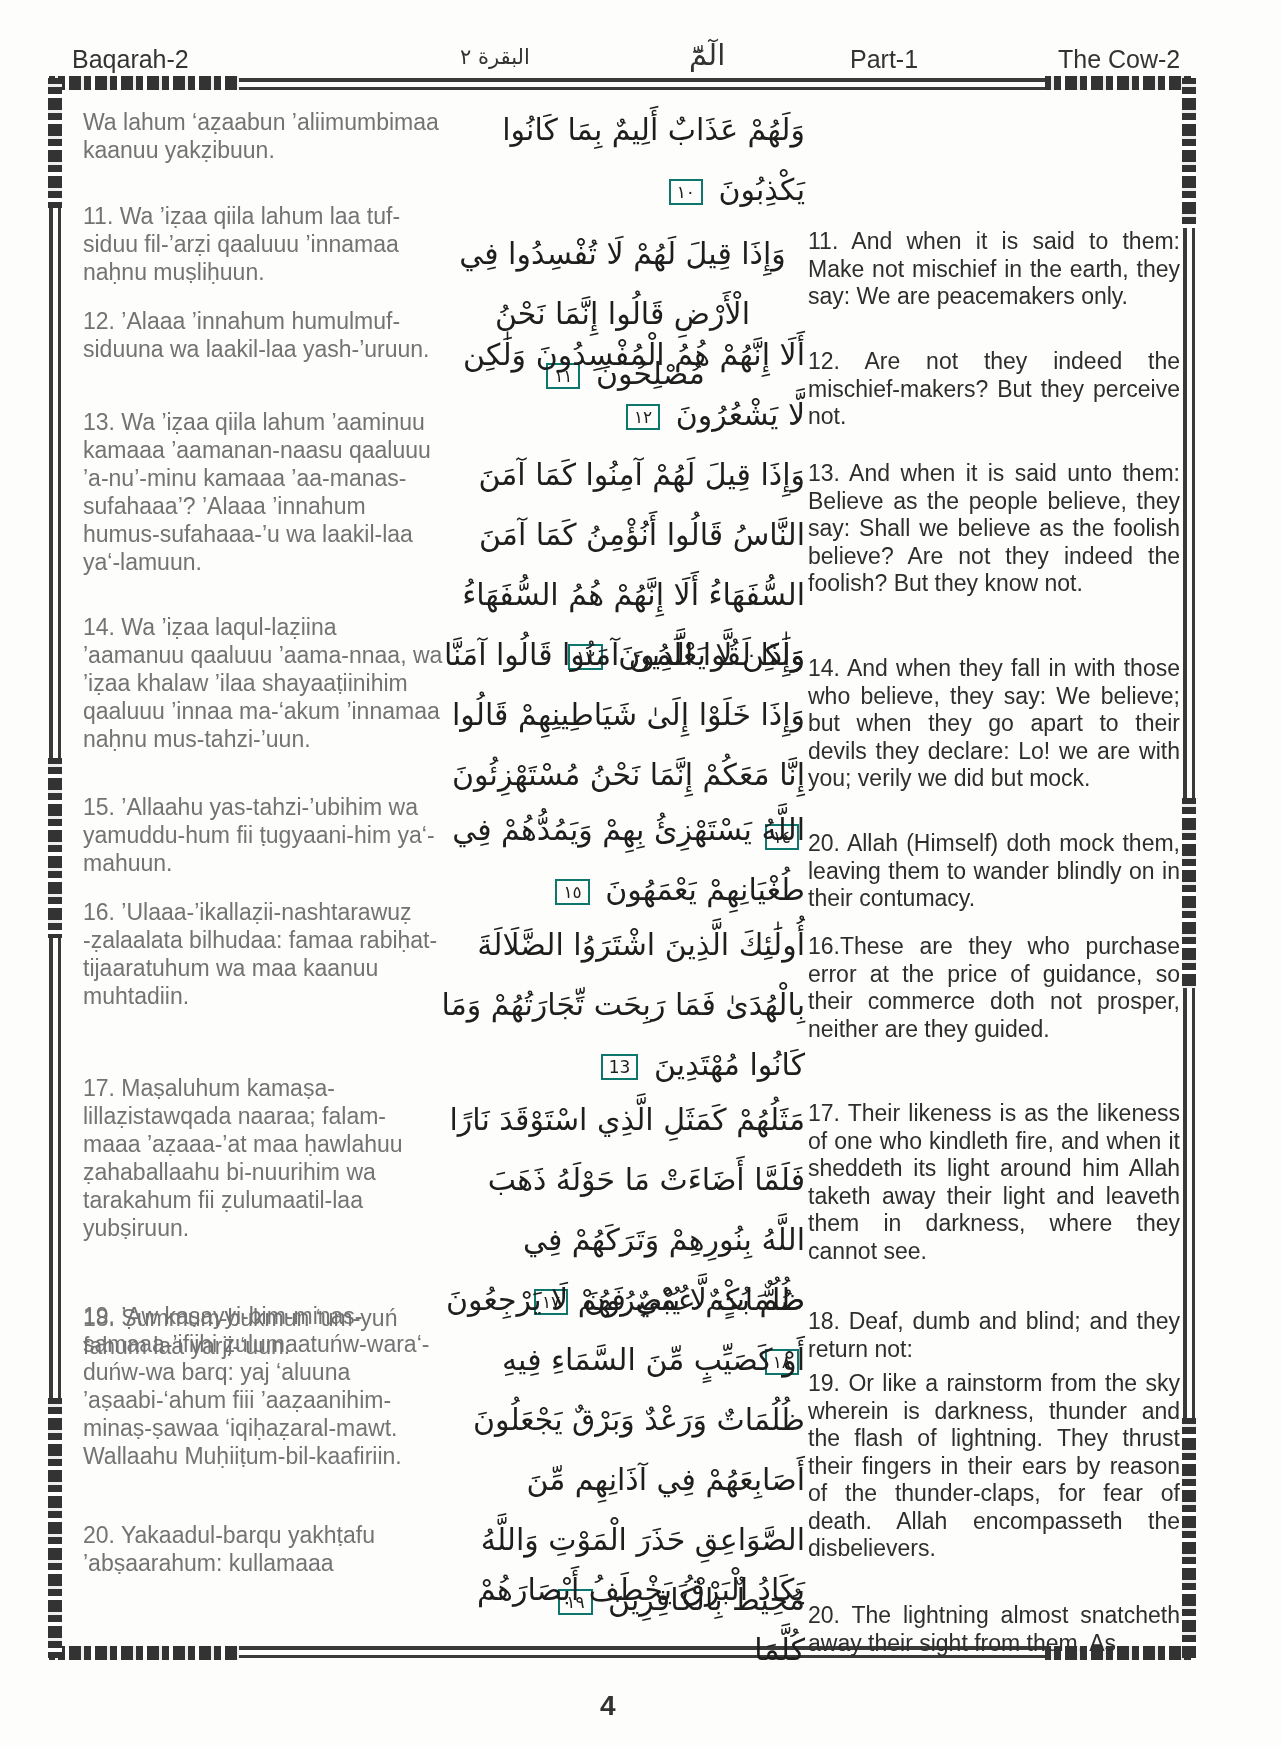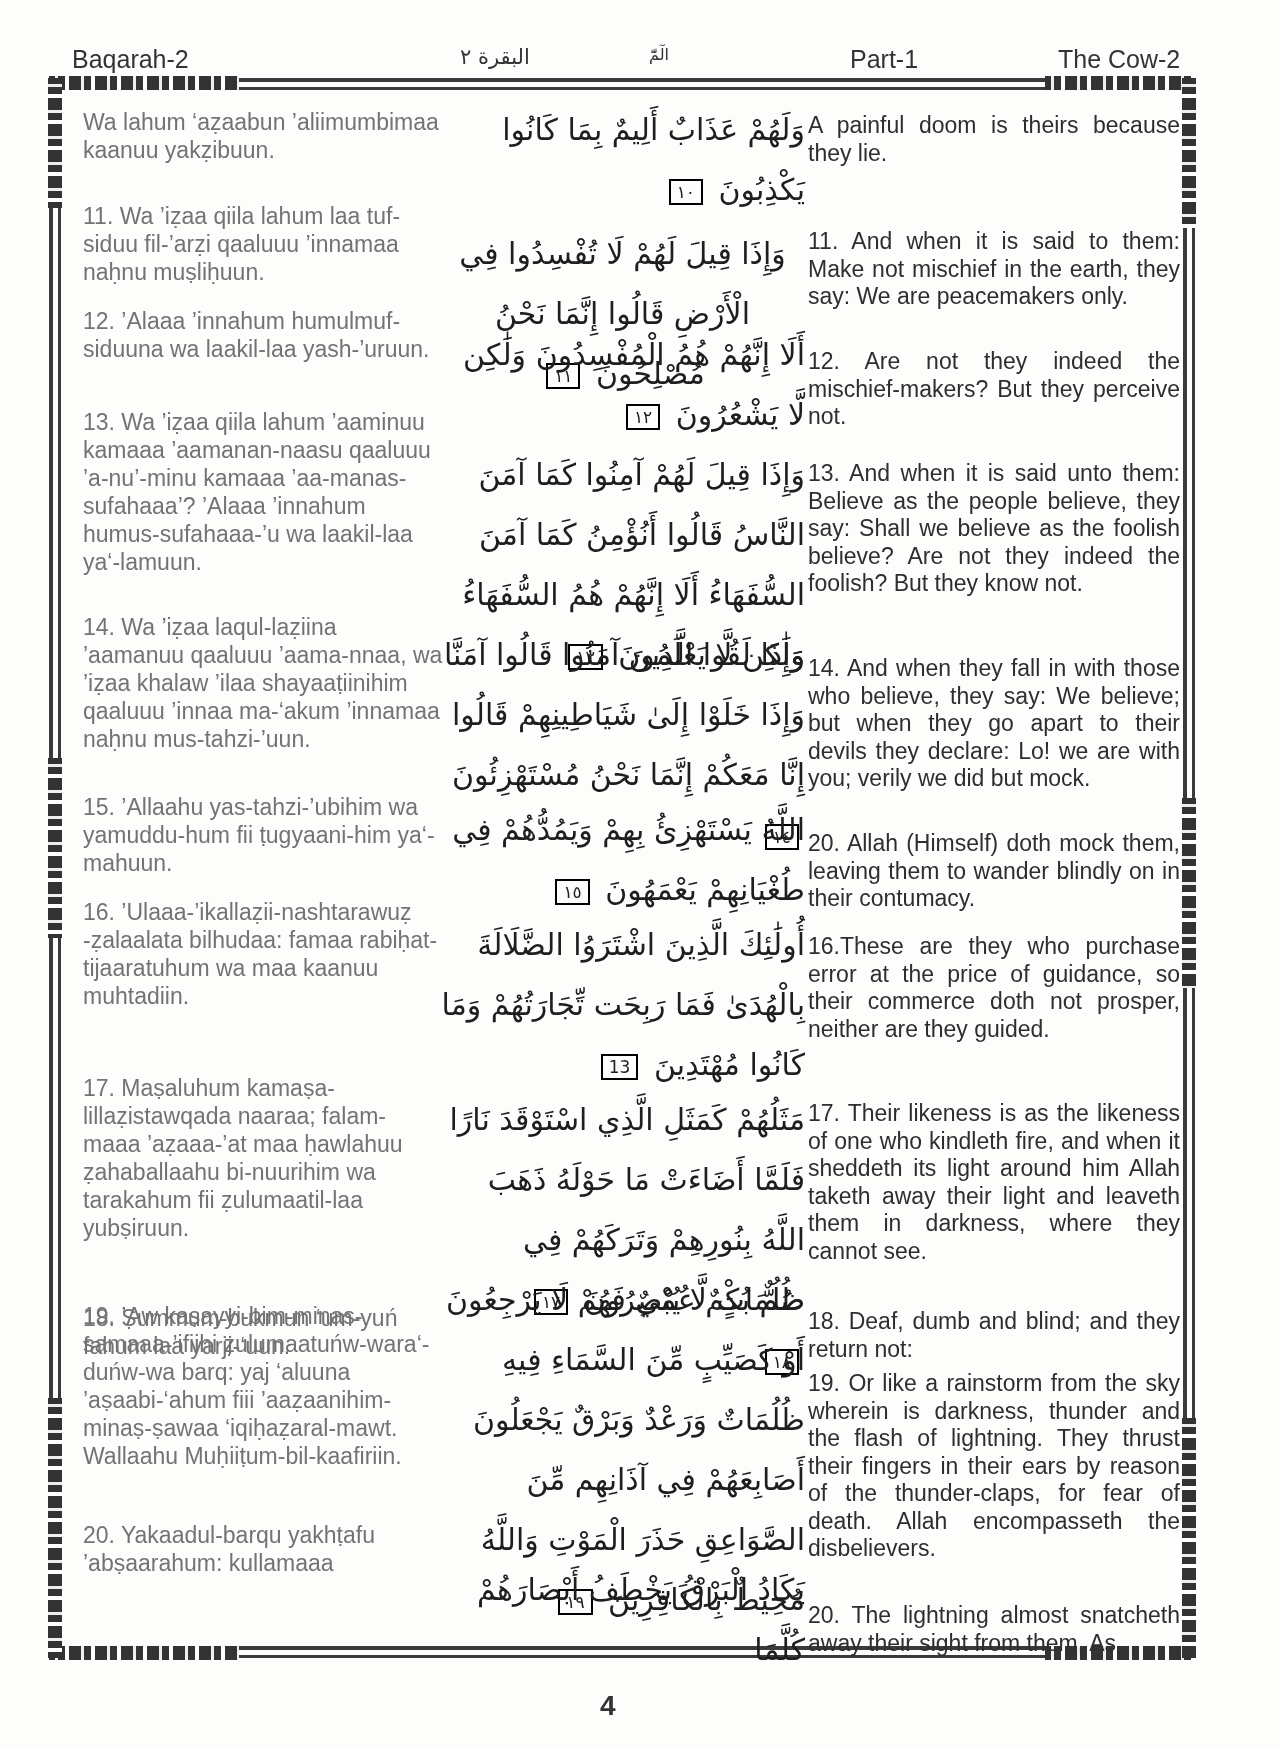--- a/index.html
+++ b/index.html
@@ -5,21 +5,21 @@
   html, body { margin: 0; padding: 0; background: #fdfdfc; }
   body {
     width: 1281px; height: 1747px; position: relative; overflow: hidden;
     font-family: "Liberation Sans", "DejaVu Sans", sans-serif; color: #2b2b2b;
   }
   
   .hdr { position: absolute; top: 44px; font-size: 25px; color: #333; line-height: 30px; }
   .hdr.arabic { font-family: "DejaVu Sans", sans-serif; font-size: 21px; direction: rtl; }
   #hdr-left { left: 72px; }
   #hdr-surah-ar { left: 460px; top: 42px; }
-  #hdr-juz-ar { left: 649px; top: 40px; font-size: 16px; }
+  #hdr-juz-ar { left: 689px; top: 40px; font-size: 29px; }
   #hdr-part { left: 850px; }
   #hdr-right { left: 1058px; }
 
   
   .frame { position: absolute; left: 49px; top: 78px; width: 1146px; height: 1580px; }
   .rule-h { position: absolute; height: 12px; left: 0; right: 0;
     border-top: 4px solid #3a3a3a; border-bottom: 3px solid #3a3a3a; box-sizing: border-box; }
   .rule-v { position: absolute; width: 12px; top: 0; bottom: 0;
     border-left: 4px solid #3a3a3a; border-right: 3px solid #3a3a3a; box-sizing: border-box; }
   .orn-h, .orn-v { position: absolute; background:
@@ -30,21 +30,21 @@
   }
 
   
   .col { position: absolute; }
   .translit { left: 83px; width: 360px; font-size: 23px; line-height: 28px; color: #737373; }
   .english { left: 808px; width: 372px; font-size: 23px; line-height: 27.5px; color: #2e2e2e; text-align: justify; }
   .arabic-col { left: 440px; width: 365px; font-family: "DejaVu Sans", sans-serif; font-size: 30px;
     line-height: 60px; direction: rtl; text-align: right; color: #1e1e1e; }
   .blk { position: absolute; left: 0; right: 0; }
   .ayah-num {
-    display: inline-block; border: 2px solid #000000; font-size: 17px; line-height: 22px;
+    display: inline-block; border: 2px solid #0f766e; font-size: 17px; line-height: 22px;
     padding: 0 6px; margin: 8px 6px; vertical-align: middle; font-family: "DejaVu Sans", sans-serif;
   }
   #page-number { position: absolute; left: 600px; top: 1690px; font-size: 28px; font-weight: bold; color: #333; }
 </style>
 </head>
 <body>
 
 <div class="hdr" id="hdr-left">Baqarah-2</div>
 <div class="hdr arabic" id="hdr-surah-ar">البقرة ٢</div>
 <div class="hdr arabic" id="hdr-juz-ar">الٓمّٓ</div>
@@ -122,21 +122,20 @@
   <div class="blk" style="top:1330px;">
     <span>أَوْ كَصَيِّبٍ مِّنَ السَّمَاءِ فِيهِ ظُلُمَاتٌ وَرَعْدٌ وَبَرْقٌ يَجْعَلُونَ أَصَابِعَهُمْ فِي آذَانِهِم مِّنَ الصَّوَاعِقِ حَذَرَ الْمَوْتِ وَاللَّهُ مُحِيطٌ بِالْكَافِرِينَ</span>
     <span class="ayah-num">١٩</span>
   </div>
   <div class="blk" style="top:1560px;">
     <span>يَكَادُ الْبَرْقُ يَخْطَفُ أَبْصَارَهُمْ كُلَّمَا</span>
   </div>
 </div>
 
 <div class="col english" style="top:0; height:1650px;">
-  <div class="blk" style="top:112px;">A painful doom is theirs because they lie.</div>
   <div class="blk" style="top:228px;">11. And when it is said to them: Make not mischief in the earth, they say: We are peacemakers only.</div>
   <div class="blk" style="top:348px;">12. Are not they indeed the mischief-makers? But they perceive not.</div>
   <div class="blk" style="top:460px;">13. And when it is said unto them: Believe as the people believe, they say: Shall we believe as the foolish believe? Are not they indeed the foolish? But they know not.</div>
   <div class="blk" style="top:655px;">14.  And when they fall in with those who believe, they say: We believe; but when they go apart to their devils they declare: Lo! we are with you; verily we did but mock.</div>
   <div class="blk" style="top:830px;">20. Allah (Himself) doth mock them, leaving them to  wander blindly on in their contumacy.</div>
   <div class="blk" style="top:933px;">16.These are they who purchase error at the price of guidance, so their commerce doth not prosper, neither are they guided.</div>
   <div class="blk" style="top:1100px;">17. Their likeness is as the likeness of one who kindleth fire, and when it sheddeth its light around him Allah taketh away their light and leaveth them in darkness, where they cannot see.</div>
   <div class="blk" style="top:1308px;">18. Deaf, dumb and blind; and they return not:</div>
   <div class="blk" style="top:1370px;">19. Or like a rainstorm from the sky wherein is darkness, thunder and the flash of lightning. They thrust their fingers in their ears by reason of the thunder-claps, for fear of death. Allah encompasseth the disbelievers.</div>
   <div class="blk" style="top:1602px;">20. The lightning almost snatcheth away their sight from them. As</div>

